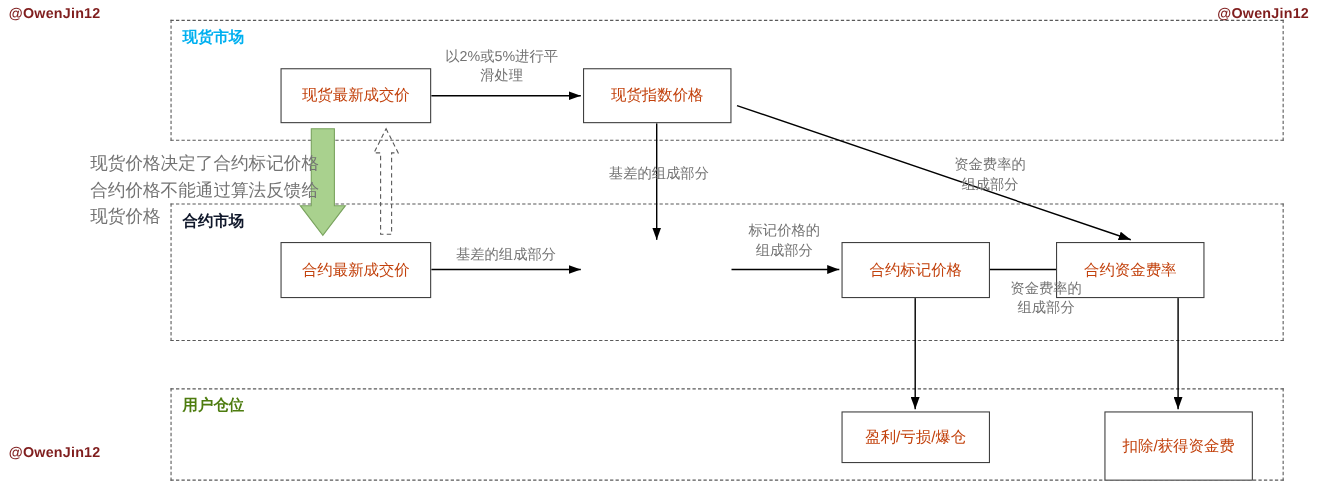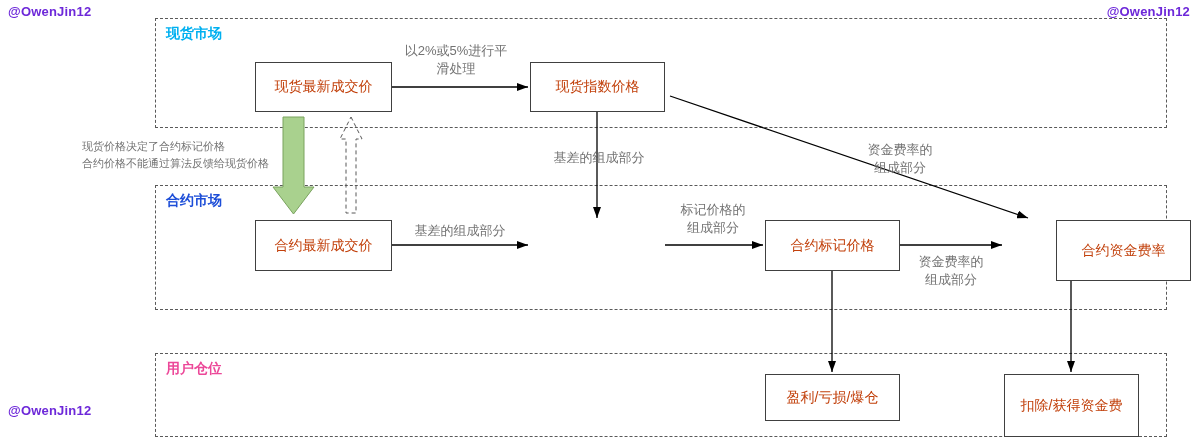--- a/index.html
+++ b/index.html
@@ -1,55 +1,55 @@
 <!DOCTYPE html>
 <html><head>
 <meta charset="utf-8">
 <style>
   * { margin:0; padding:0; box-sizing:border-box; }
   html,body { background:#ffffff; }
   body { font-family:"Liberation Sans","DejaVu Sans",sans-serif; color:#000; }
   .canvas { position:relative; width:1200px; height:443px; background:#fff; overflow:hidden; }
 
-  .watermark { position:absolute; font-weight:bold; font-size:13px; color:#6d28d9; letter-spacing:0.2px; }
+  .watermark { position:absolute; font-weight:bold; font-size:13px; color:#7f1d1d; letter-spacing:0.2px; }
   .wm-tl { left:8px; top:4px; }
   .wm-tr { right:10px; top:4px; }
   .wm-bl { left:8px; top:403px; }
 
   .region { position:absolute; border:1px dashed #595959; background:transparent; }
   .region-spot     { left:155px; top:18px;  width:1012px; height:110px; }
   .region-contract { left:155px; top:185px; width:1012px; height:125px; }
   .region-user     { left:155px; top:353px; width:1012px; height:84px; }
   .region-label { position:absolute; top:6px; left:10px; font-weight:bold; font-size:14px; }
   .region-spot .region-label     { color:#00B0F0; }
-  .region-contract .region-label { color:#1d4ed8; }
-  .region-user .region-label     { color:#ec4899; }
+  .region-contract .region-label { color:#0f172a; }
+  .region-user .region-label     { color:#4d7c0f; }
 
   .node { position:absolute; border:1px solid #404040; background:#fff;
           display:flex; align-items:center; justify-content:center;
           font-size:14px; color:#c2410c; text-align:center; }
   .n-spot-last     { left:255px; top:62px;  width:137px; height:50px; }
   .n-spot-index    { left:530px; top:62px;  width:135px; height:50px; }
   .n-contract-last { left:255px; top:220px; width:137px; height:51px; }
   .n-basis         { left:530px; top:220px; width:135px; height:51px; }
   .n-mark          { left:765px; top:220px; width:135px; height:51px; }
-  .n-funding       { left:1056px; top:220px; width:135px; height:61px; }
+  .n-funding       { left:960px; top:220px; width:135px; height:51px; }
   .n-pnl           { left:765px; top:374px; width:135px; height:47px; }
   .n-fee           { left:1004px; top:374px; width:135px; height:63px; }
 
   .lbl { position:absolute; font-size:13px; color:#737373; text-align:center;
          white-space:pre-line; line-height:1.4; }
   .lbl-smoothing        { left:398px; top:42px;  width:116px; }
   .lbl-index-basis      { left:542px; top:149px; width:114px; }
   .lbl-index-funding    { left:848px; top:141px; width:104px; }
   .lbl-contract-basis   { left:403px; top:222px; width:114px; }
   .lbl-basis-mark       { left:663px; top:201px; width:100px; }
   .lbl-mark-funding     { left:901px; top:253px; width:100px; }
   .lbl-spot-note        { left:82px;  top:138px; width:210px; text-align:left;
-                          font-size:11px; line-height:1.5; }
+                          font-size:16px; line-height:1.5; }
 
   svg.arrows { position:absolute; left:0; top:0; width:1200px; height:443px; }
 </style>
 </head>
 <body>
 
 <div class="canvas">
 
   <div class="region region-spot">
     <span class="region-label">现货市场</span>

